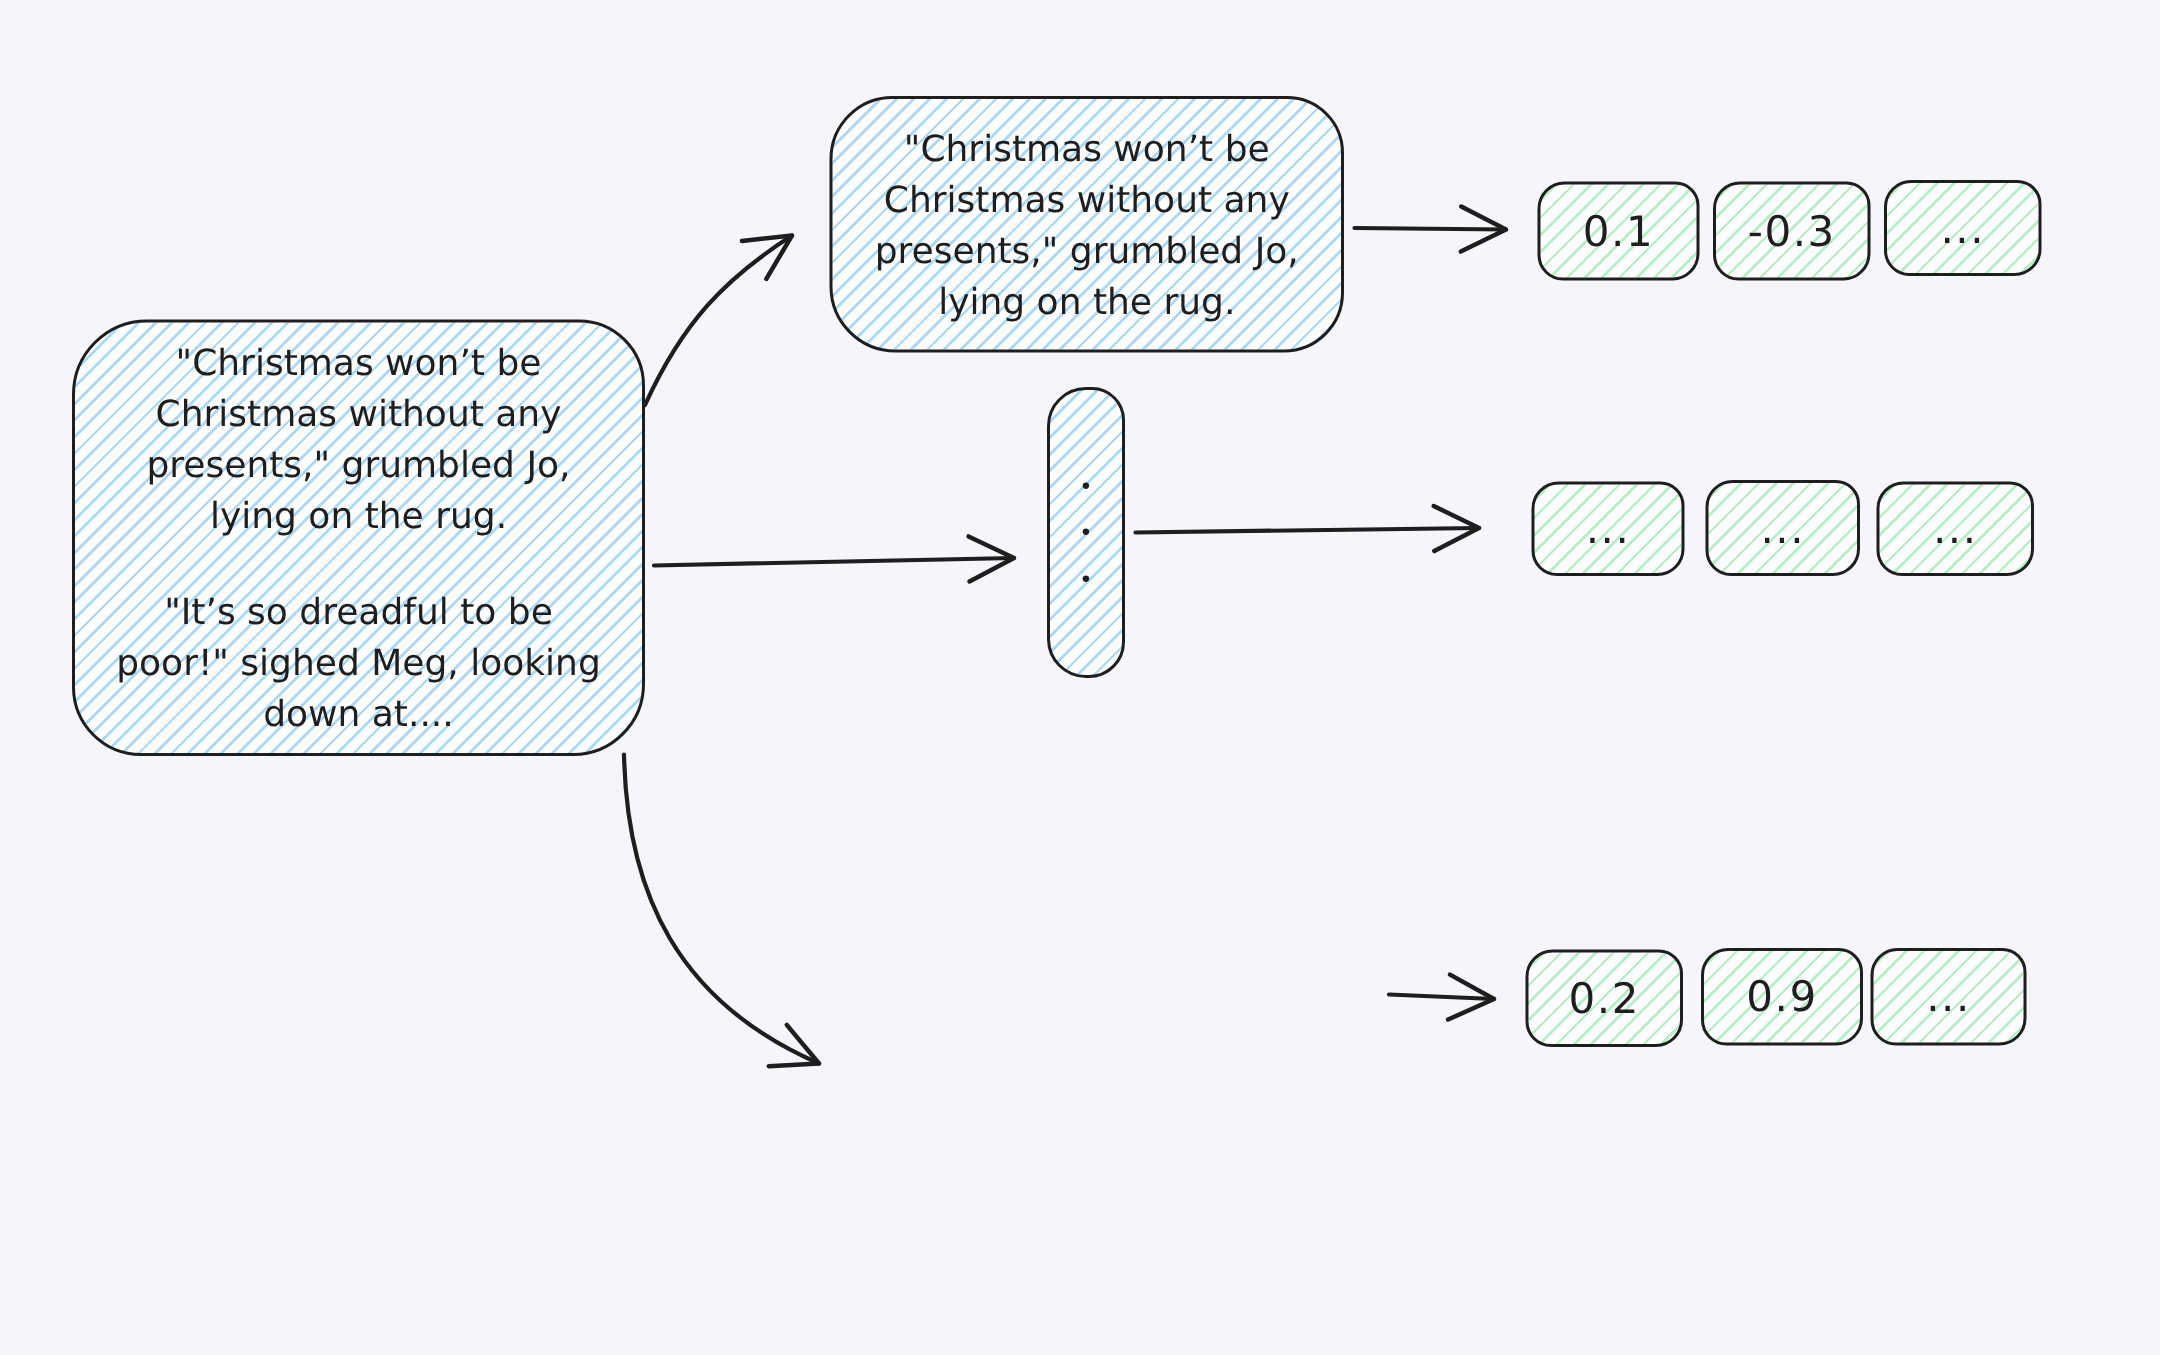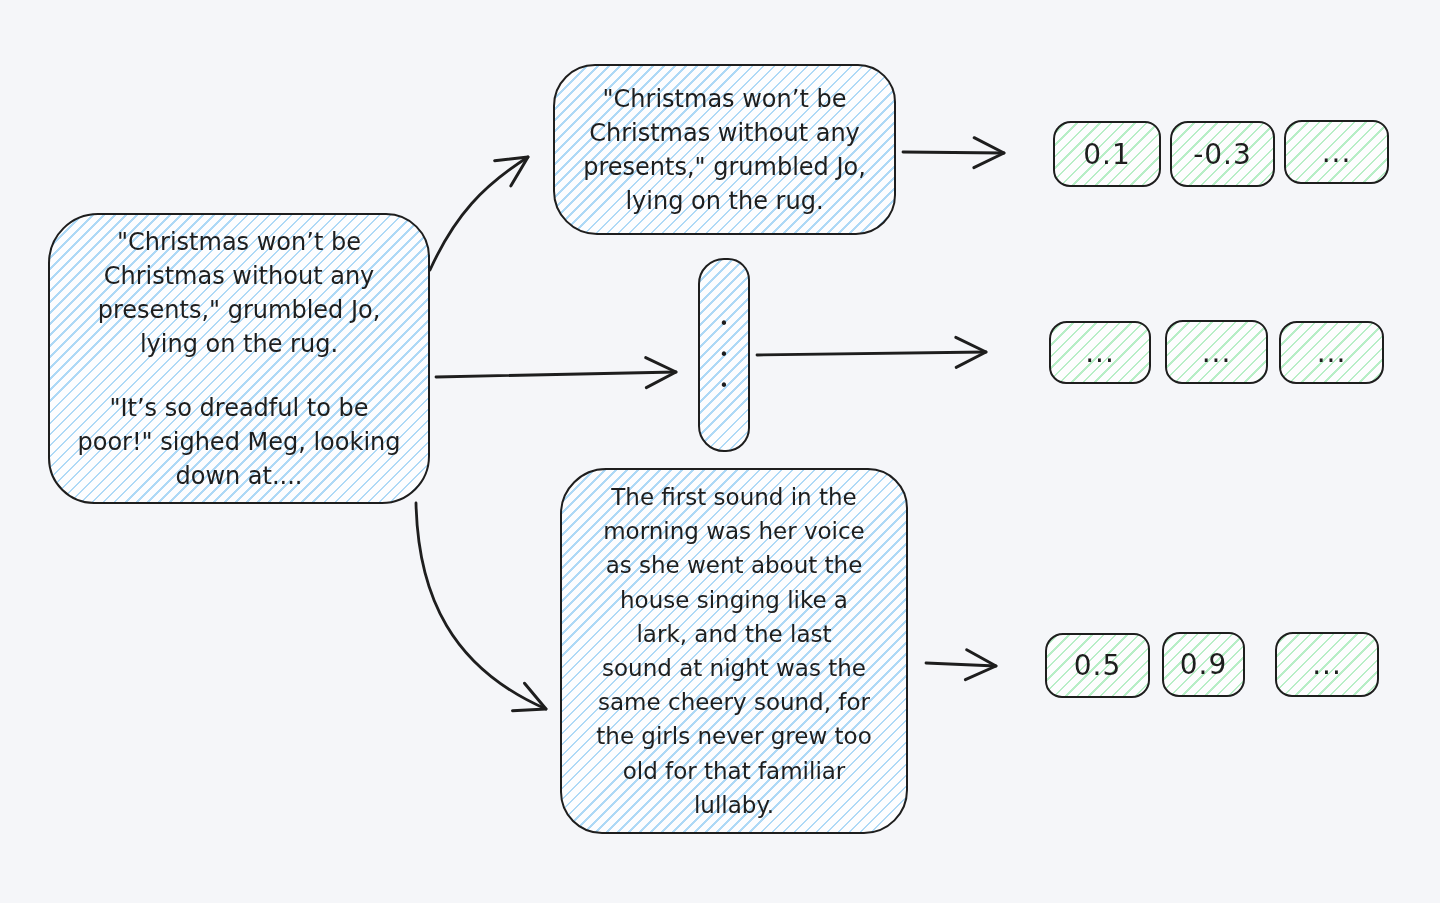--- a/index.html
+++ b/index.html
@@ -29,21 +29,20 @@
     justify-content: center;
     text-align: center;
   }
   .blue {
     background-image: repeating-linear-gradient(135deg,
       transparent 0 6px, var(--blue-hatch) 6px 7.8px);
   }
   .green {
     background-image: repeating-linear-gradient(135deg,
       transparent 0 6.5px, var(--green-hatch) 6.5px 8.2px);
-    margin-left: 28px;
   }
 
   .source-box  { left: 48px;  top: 213px; width: 382px; height: 291px;
                  border-radius: 50px 44px 48px 46px; gap: 30px; padding: 8px 12px; }
   .source-box p { font-size: 24px; line-height: 34px; white-space: pre-line; }
 
   .chunk1-box { left: 553px; top: 64px; width: 343px; height: 171px;
                 border-radius: 42px 38px 40px 44px; padding: 6px 10px; }
   .chunk1-box p { font-size: 24px; line-height: 34px; white-space: pre-line; }
 
@@ -99,32 +98,20 @@
 presents," grumbled Jo,
 lying on the rug.</p>
   </div>
 
   <div class="box blue dots-box">
     <span class="dot">•</span>
     <span class="dot">•</span>
     <span class="dot">•</span>
   </div>
 
-  <div class="box blue chunk2-box">
-    <p>The first sound in the
-morning was her voice
-as she went about the
-house singing like a
-lark, and the last
-sound at night was the
-same cheery sound, for
-the girls never grew too
-old for that familiar
-lullaby.</p>
-  </div>
 
   <div class="box green emb" style="left:1025px;top:121px;width:108px;height:66px">
     <span class="num">0.1</span>
   </div>
   <div class="box green emb" style="left:1142px;top:121px;width:105px;height:66px">
     <span class="num">-0.3</span>
   </div>
   <div class="box green emb" style="left:1256px;top:120px;width:105px;height:64px">
     <span class="num">...</span>
   </div>
@@ -133,22 +120,22 @@
     <span class="num">...</span>
   </div>
   <div class="box green emb" style="left:1137px;top:320px;width:103px;height:64px">
     <span class="num">...</span>
   </div>
   <div class="box green emb" style="left:1251px;top:321px;width:105px;height:63px">
     <span class="num">...</span>
   </div>
 
   <div class="box green emb" style="left:1017px;top:633px;width:105px;height:65px">
-    <span class="num">0.5</span>
+    <span class="num">0.2</span>
   </div>
-  <div class="box green emb" style="left:1134px;top:632px;width:83px;height:65px">
+  <div class="box green emb" style="left:1134px;top:632px;width:108px;height:65px">
     <span class="num">0.9</span>
   </div>
   <div class="box green emb" style="left:1247px;top:632px;width:104px;height:65px">
     <span class="num">...</span>
   </div>
 
 </div>
 
 </body></html>

